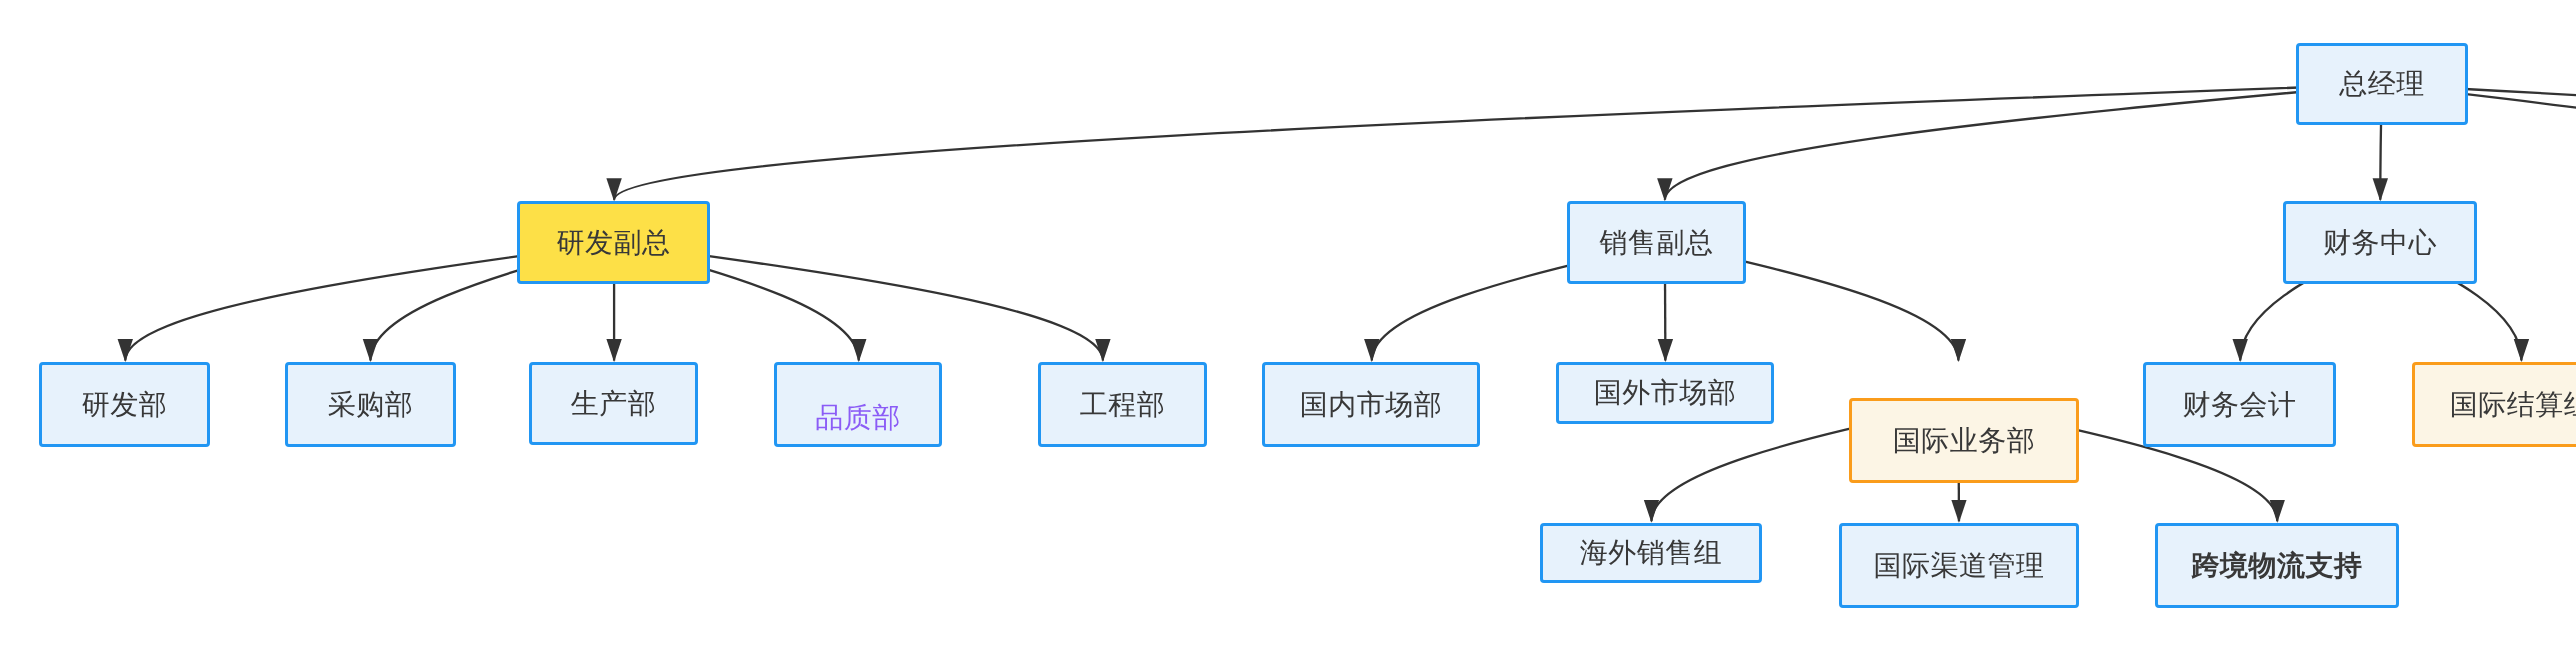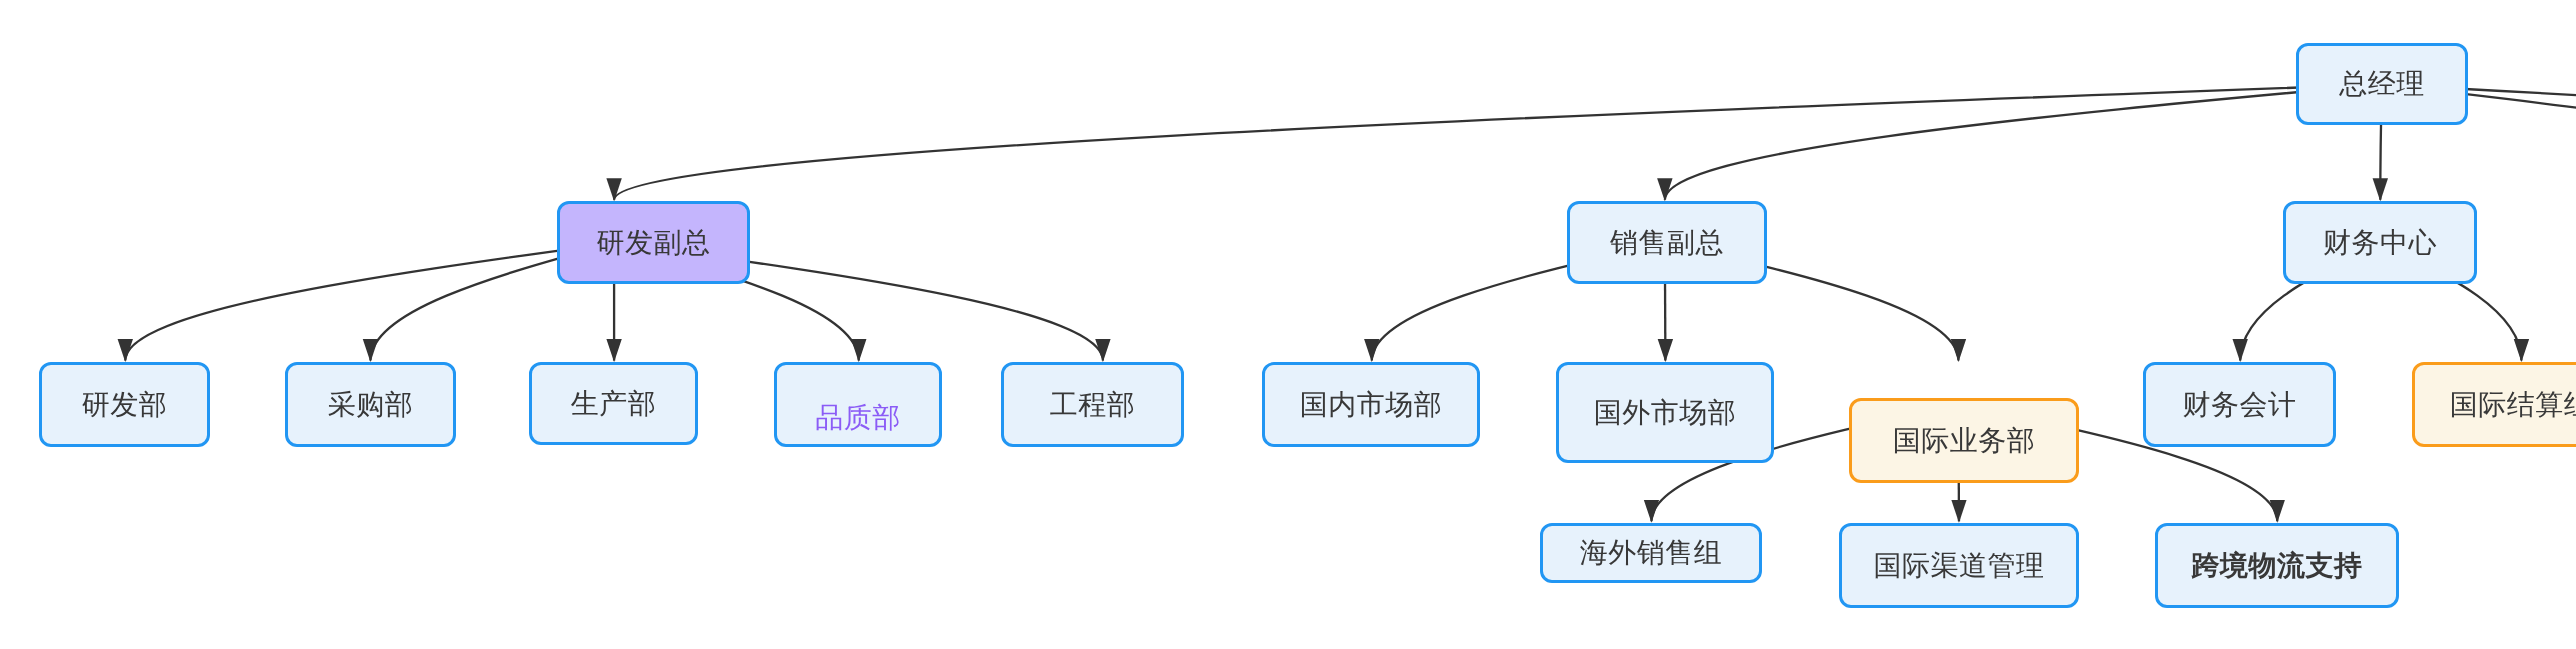--- a/index.html
+++ b/index.html
@@ -27,21 +27,21 @@
     fill: none;
   }
   .node {
     position: absolute;
     box-sizing: border-box;
     display: flex;
     align-items: center;
     justify-content: center;
     border-style: solid;
     border-width: 3.6px;
-    border-radius: 12px;
+    border-radius: 4px;
     cursor: default;
   }
   .node .label {
     font-size: 28px;
     line-height: 1.2;
     letter-spacing: 0.5px;
     white-space: nowrap;
     text-align: center;
   }
 </style>
@@ -77,48 +77,48 @@
         <path d="M6949,472 C7108.5,535.8 7268,604.2 7268,700" class="edge" stroke="#333333" stroke-width="4.5" marker-end="url(#arrowhead)"></path>
         <path d="M3801,785.5 C3503.0,848.9 3205,916.9 3205,1012" class="edge" stroke="#333333" stroke-width="4.5" marker-end="url(#arrowhead)"></path>
         <path d="M3801,785.5 C3801.5,848.9 3802,916.9 3802,1012" class="edge" stroke="#333333" stroke-width="4.5" marker-end="url(#arrowhead)"></path>
         <path d="M3801,785.5 C4110.5,848.9 4420,916.9 4420,1012" class="edge" stroke="#333333" stroke-width="4.5" marker-end="url(#arrowhead)"></path>
       </g>
   </svg>
   <div id="nodes">
       <div class="node" style="left: 2296px; top: 43px; width: 172px; height: 82px; background: rgb(231, 242, 252); border-color: rgb(33, 150, 243);">
         <span class="label" style="color: rgb(56, 56, 56);">总经理</span>
       </div>
-      <div class="node" style="left: 517px; top: 201px; width: 193px; height: 83px; background: #c4b5fd; border-color: rgb(33, 150, 243); margin-left: 40px;">
+      <div class="node" style="left: 517px; top: 201px; width: 193px; height: 83px; background: #fde047; border-color: rgb(33, 150, 243);">
         <span class="label" style="color: rgb(56, 56, 56);">研发副总</span>
       </div>
-      <div class="node" style="left: 1567px; top: 201px; width: 200px; height: 83px; background: rgb(231, 242, 252); border-color: rgb(33, 150, 243); align-items: center;">
+      <div class="node" style="left: 1567px; top: 201px; width: 179px; height: 83px; background: rgb(231, 242, 252); border-color: rgb(33, 150, 243); align-items: center;">
         <span class="label" style="color: rgb(56, 56, 56);">销售副总</span>
       </div>
       <div class="node" style="left: 2283px; top: 201px; width: 194px; height: 83px; background: rgb(231, 242, 252); border-color: rgb(33, 150, 243);">
         <span class="label" style="color: rgb(56, 56, 56);">财务中心</span>
       </div>
       <div class="node" style="left: 39px; top: 362px; width: 171px; height: 85px; background: rgb(231, 242, 252); border-color: rgb(33, 150, 243);">
         <span class="label" style="color: rgb(56, 56, 56);">研发部</span>
       </div>
       <div class="node" style="left: 285px; top: 362px; width: 171px; height: 85px; background: rgb(231, 242, 252); border-color: rgb(33, 150, 243);">
         <span class="label" style="color: rgb(56, 56, 56);">采购部</span>
       </div>
       <div class="node" style="left: 529px; top: 362px; width: 169px; height: 83px; background: rgb(231, 242, 252); border-color: rgb(33, 150, 243);">
         <span class="label" style="color: rgb(56, 56, 56);">生产部</span>
       </div>
       <div class="node" style="left: 774px; top: 362px; width: 168px; height: 85px; background: rgb(231, 242, 252); border-color: rgb(33, 150, 243);">
         <span class="label" style="color: #8b5cf6; margin-top: 27px;">品质部</span>
       </div>
-      <div class="node" style="left: 1001px; top: 362px; width: 183px; height: 85px; background: rgb(231, 242, 252); border-color: rgb(33, 150, 243);">
+      <div class="node" style="left: 1038px; top: 362px; width: 169px; height: 85px; background: rgb(231, 242, 252); border-color: rgb(33, 150, 243);">
         <span class="label" style="color: rgb(56, 56, 56);">工程部</span>
       </div>
       <div class="node" style="left: 1262px; top: 362px; width: 218px; height: 85px; background: rgb(231, 242, 252); border-color: rgb(33, 150, 243);">
         <span class="label" style="color: rgb(56, 56, 56);">国内市场部</span>
       </div>
-      <div class="node" style="left: 1556px; top: 362px; width: 218px; height: 101px; background: rgb(231, 242, 252); border-color: rgb(33, 150, 243);">
+      <div class="node" style="left: 1556px; top: 362px; width: 218px; height: 62px; background: rgb(231, 242, 252); border-color: rgb(33, 150, 243);">
         <span class="label" style="color: rgb(56, 56, 56);">国外市场部</span>
       </div>
       <div class="node" style="left: 1849px; top: 362px; width: 230px; height: 85px; background: rgb(252, 245, 229); border-color: rgb(250, 156, 27); margin-top: 36px;">
         <span class="label" style="color: rgb(56, 56, 56);">国际业务部</span>
       </div>
       <div class="node" style="left: 2143px; top: 362px; width: 193px; height: 85px; background: rgb(231, 242, 252); border-color: rgb(33, 150, 243);">
         <span class="label" style="color: rgb(56, 56, 56);">财务会计</span>
       </div>
       <div class="node" style="left: 2412px; top: 362px; width: 218px; height: 85px; background: rgb(252, 245, 229); border-color: rgb(250, 156, 27);">
         <span class="label" style="color: rgb(56, 56, 56);">国际结算组</span>

